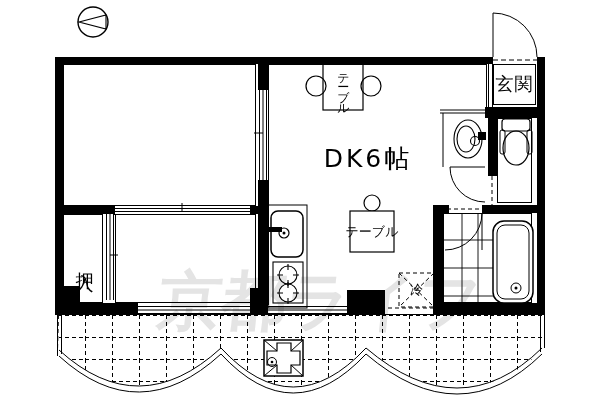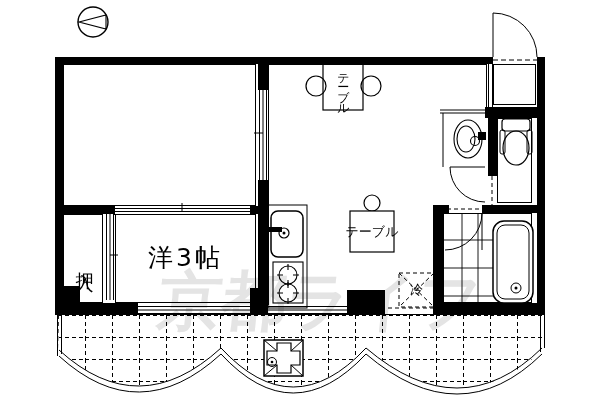--- a/index.html
+++ b/index.html
@@ -159,19 +159,20 @@
       <rect x="323" y="60" width="40" height="50"></rect>
       <circle cx="316" cy="86" r="10"></circle>
       <circle cx="371" cy="86" r="10"></circle>
     </g>
     <g fill="none" stroke="#000" stroke-width="1.2">
       <circle cx="372" cy="203" r="8"></circle>
       <rect x="350" y="211" width="44" height="41" fill="#fff"></rect>
     </g>
   </svg>
 
-  <div class="lbl f26" style="left:115px;top:213px;width:141px;height:90px;">洋3帖</div>
+  <div class="lbl f26" style="left:268px;top:64px;width:200px;height:190px;">DK6帖</div>
+  <div class="lbl f19" style="left:493px;top:64px;width:43px;height:41px;">玄関</div>
   <div class="lbl vert f19" style="left:63px;top:215px;width:42px;height:88px;">押入</div>
   <div class="lbl vert f12" style="left:323px;top:58px;width:40px;height:58px;">テーブル</div>
   <div class="lbl f13" style="left:346px;top:212px;width:52px;height:40px;">テーブル</div>
   <div class="lbl f13" style="left:399px;top:273px;width:35px;height:34px;">冷</div>
 
 </div>
 
 </body></html>

